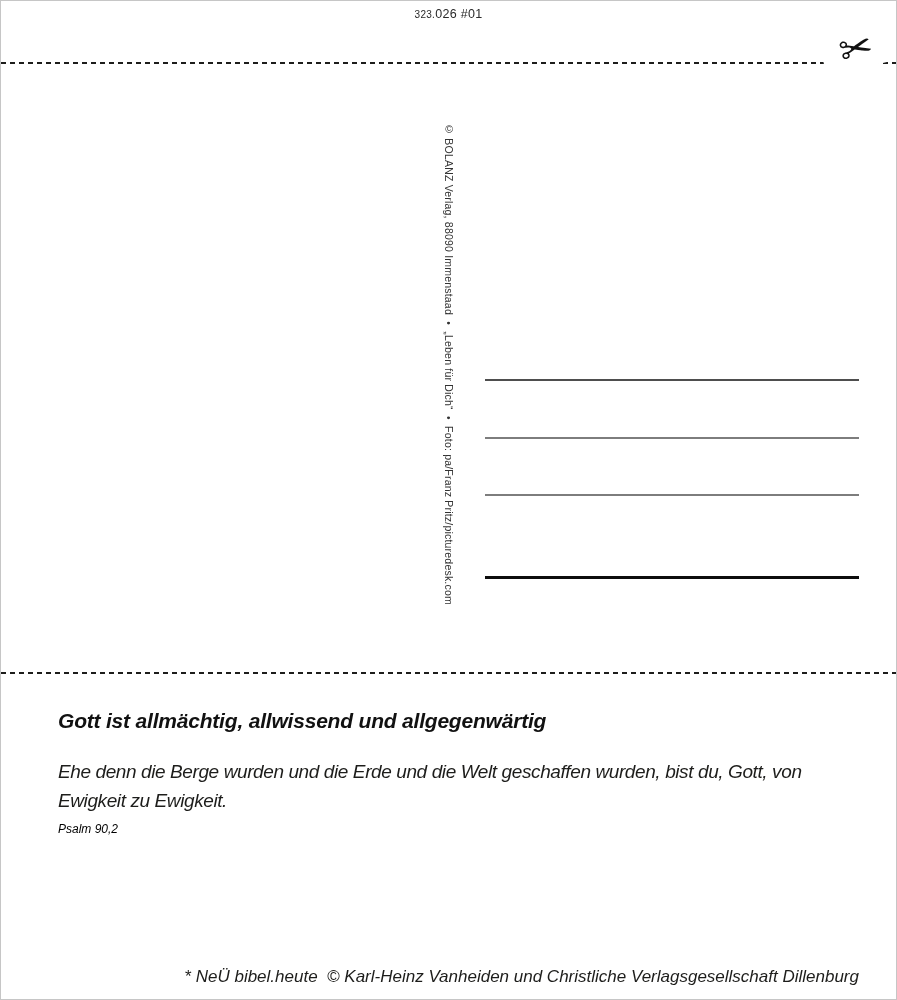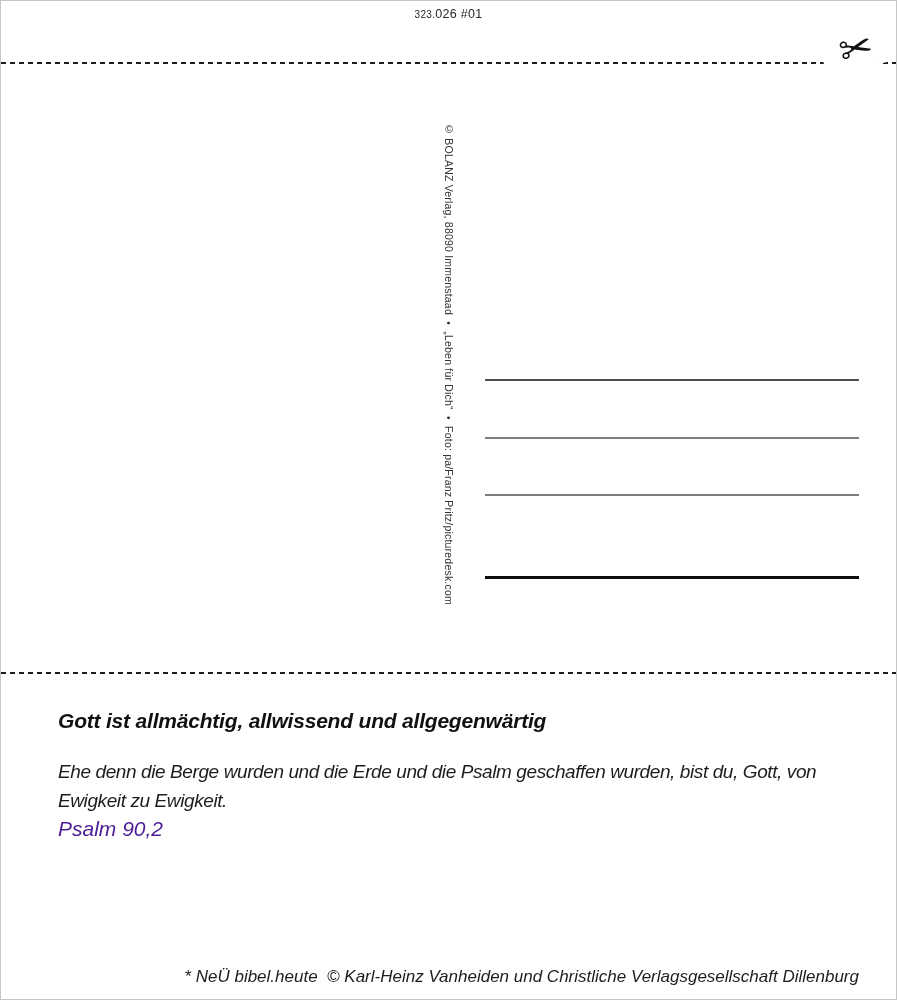--- a/index.html
+++ b/index.html
@@ -91,23 +91,23 @@
     font-size: 19px;
     line-height: 29px;
     letter-spacing: -0.4px;
     color: #1d1d1b;
   }
   .verse-1 { top: 748px; }
   .verse-2 { top: 848px; }
   .vref {
     position: absolute; left: 0; width: 806px;
     margin: 0;
-    font-size: 21px;
+    font-size: 12px;
     line-height: 22px;
-    color: #4c1d95;
+    color: #000000;
   }
   .vref-1 { top: 809px; }
   .vref-2 { top: 936px; }
   .footnote {
     position: absolute; top: 958px; left: 0; width: 801px;
     margin: 0;
     text-align: right;
     font-size: 17px;
     color: #1d1d1b;
   }
@@ -131,20 +131,20 @@
     <div class="addr-line addr-2"></div>
     <div class="addr-line addr-3"></div>
     <div class="addr-line addr-4"></div>
   </div>
 
   <div class="cutline cutline-bottom"></div>
 
   <div class="scripture">
     <h1 class="s-title">Gott ist allmächtig, allwissend und allgegenwärtig</h1>
 
-    <p class="verse verse-1">Ehe denn die Berge wurden und die Erde und die Psalm geschaffen wurden, bist du, Gott, von Ewigkeit zu Ewigkeit.</p>
+    <p class="verse verse-1">Ehe denn die Berge wurden und die Erde und die Welt geschaffen wurden, bist du, Gott, von Ewigkeit zu Ewigkeit.</p>
     <p class="vref vref-1">Psalm 90,2</p>
 
 
     <p class="footnote">* NeÜ bibel.heute&nbsp; © Karl-Heinz Vanheiden und Christliche Verlagsgesellschaft Dillenburg</p>
   </div>
 
 </div>
 
 </body></html>

